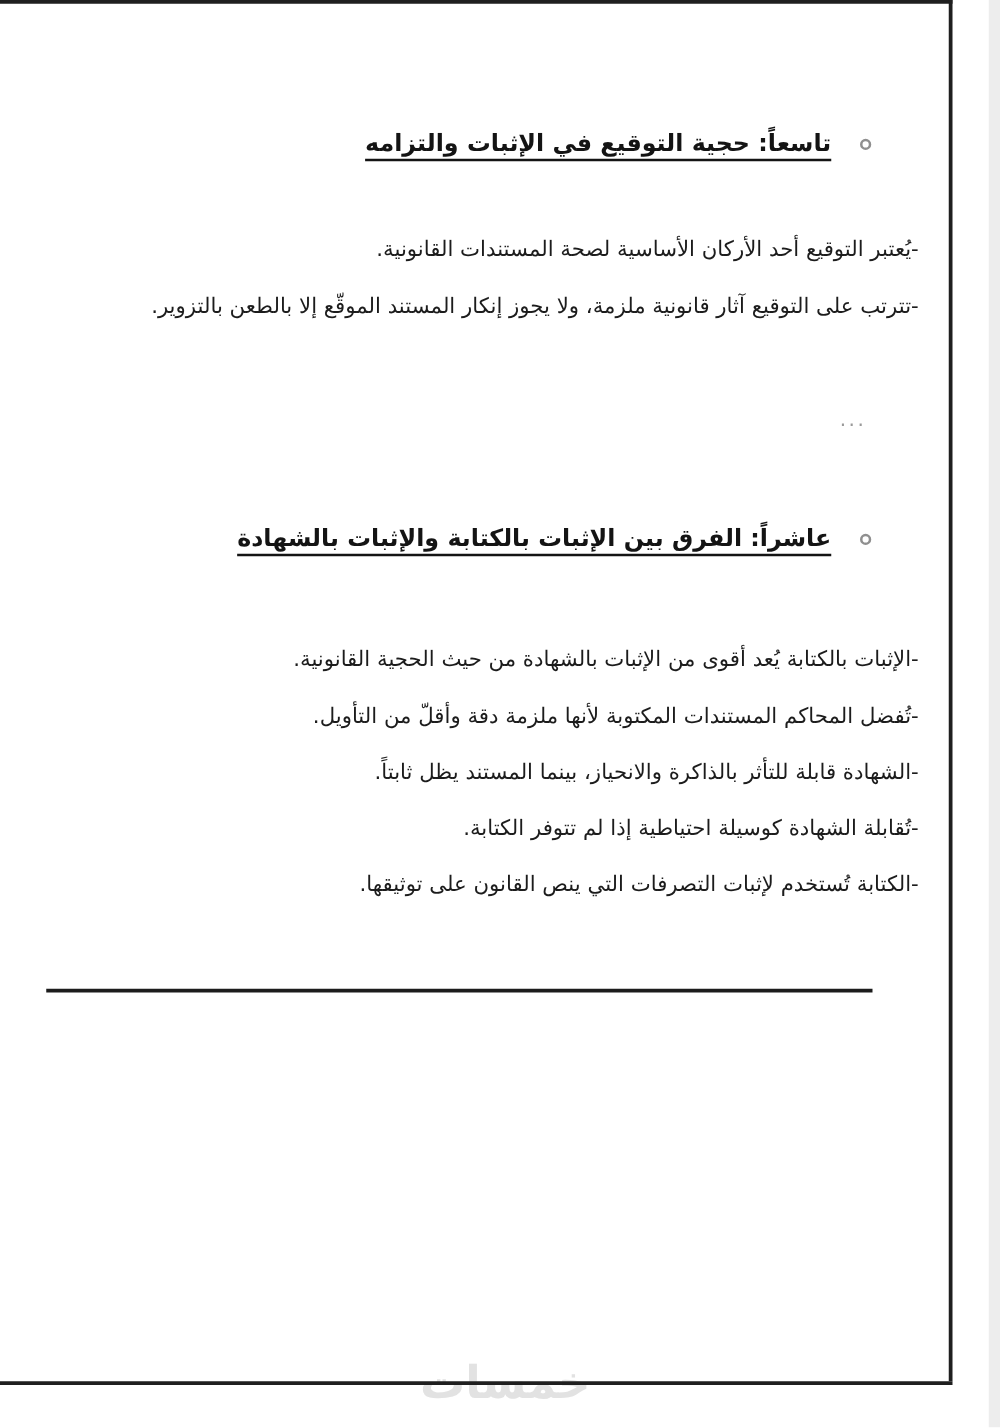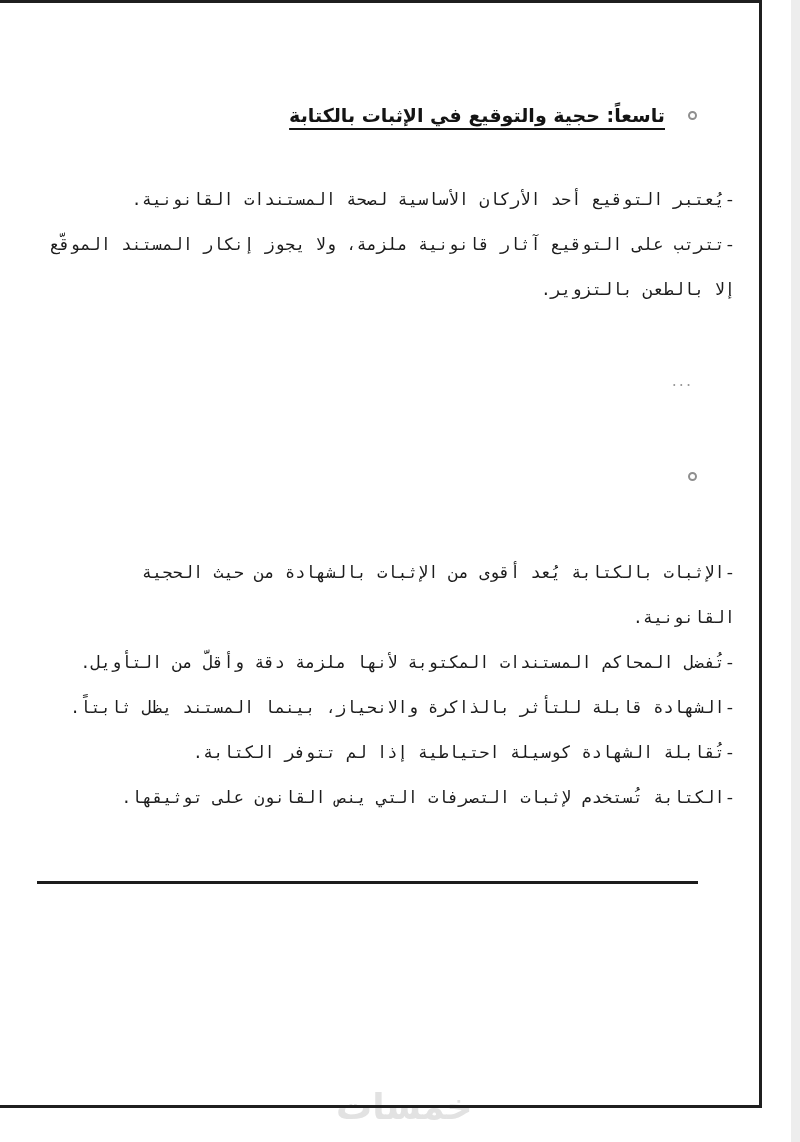--- a/index.html
+++ b/index.html
@@ -69,21 +69,20 @@
   }
   .body-block { margin-top:48px; }
   .body-block.second { margin-top:60px; }
   .body-block p {
     font-size:17px;
     line-height:45px;
     max-width:695px;
     margin-right:0;
     margin-left:auto;
     color:#1c1c1c;
-    font-family:Liberation Mono, monospace;
   }
   .separator {
     margin-top:58px;
     margin-right:42px;
     font-size:16px;
     line-height:20px;
     color:#9a9a9a;
     letter-spacing:2px;
   }
   .divider {
@@ -106,32 +105,33 @@
   }
 </style>
 </head>
 <body>
 
 <div class="page">
   <div class="content">
 
     <div class="heading-row first">
       <span class="bullet-circle"></span>
-      <h2 class="heading">تاسعاً: حجية والتوقيع في الإثبات بالكتابة</h2>
+      <h2 class="heading">تاسعاً: حجية التوقيع في الإثبات والتزامه</h2>
     </div>
 
     <div class="body-block first">
       <p>-يُعتبر التوقيع أحد الأركان الأساسية لصحة المستندات القانونية.</p>
       <p>-تترتب على التوقيع آثار قانونية ملزمة، ولا يجوز إنكار المستند الموقّع إلا بالطعن بالتزوير.</p>
     </div>
 
     <p class="separator">...</p>
 
     <div class="heading-row second">
       <span class="bullet-circle"></span>
+      <h2 class="heading">عاشراً: الفرق بين الإثبات بالكتابة والإثبات بالشهادة</h2>
     </div>
 
     <div class="body-block second">
       <p>-الإثبات بالكتابة يُعد أقوى من الإثبات بالشهادة من حيث الحجية القانونية.</p>
       <p>-تُفضل المحاكم المستندات المكتوبة لأنها ملزمة دقة وأقلّ من التأويل.</p>
       <p>-الشهادة قابلة للتأثر بالذاكرة والانحياز، بينما المستند يظل ثابتاً.</p>
       <p>-تُقابلة الشهادة كوسيلة احتياطية إذا لم تتوفر الكتابة.</p>
       <p>-الكتابة تُستخدم لإثبات التصرفات التي ينص القانون على توثيقها.</p>
     </div>
 

